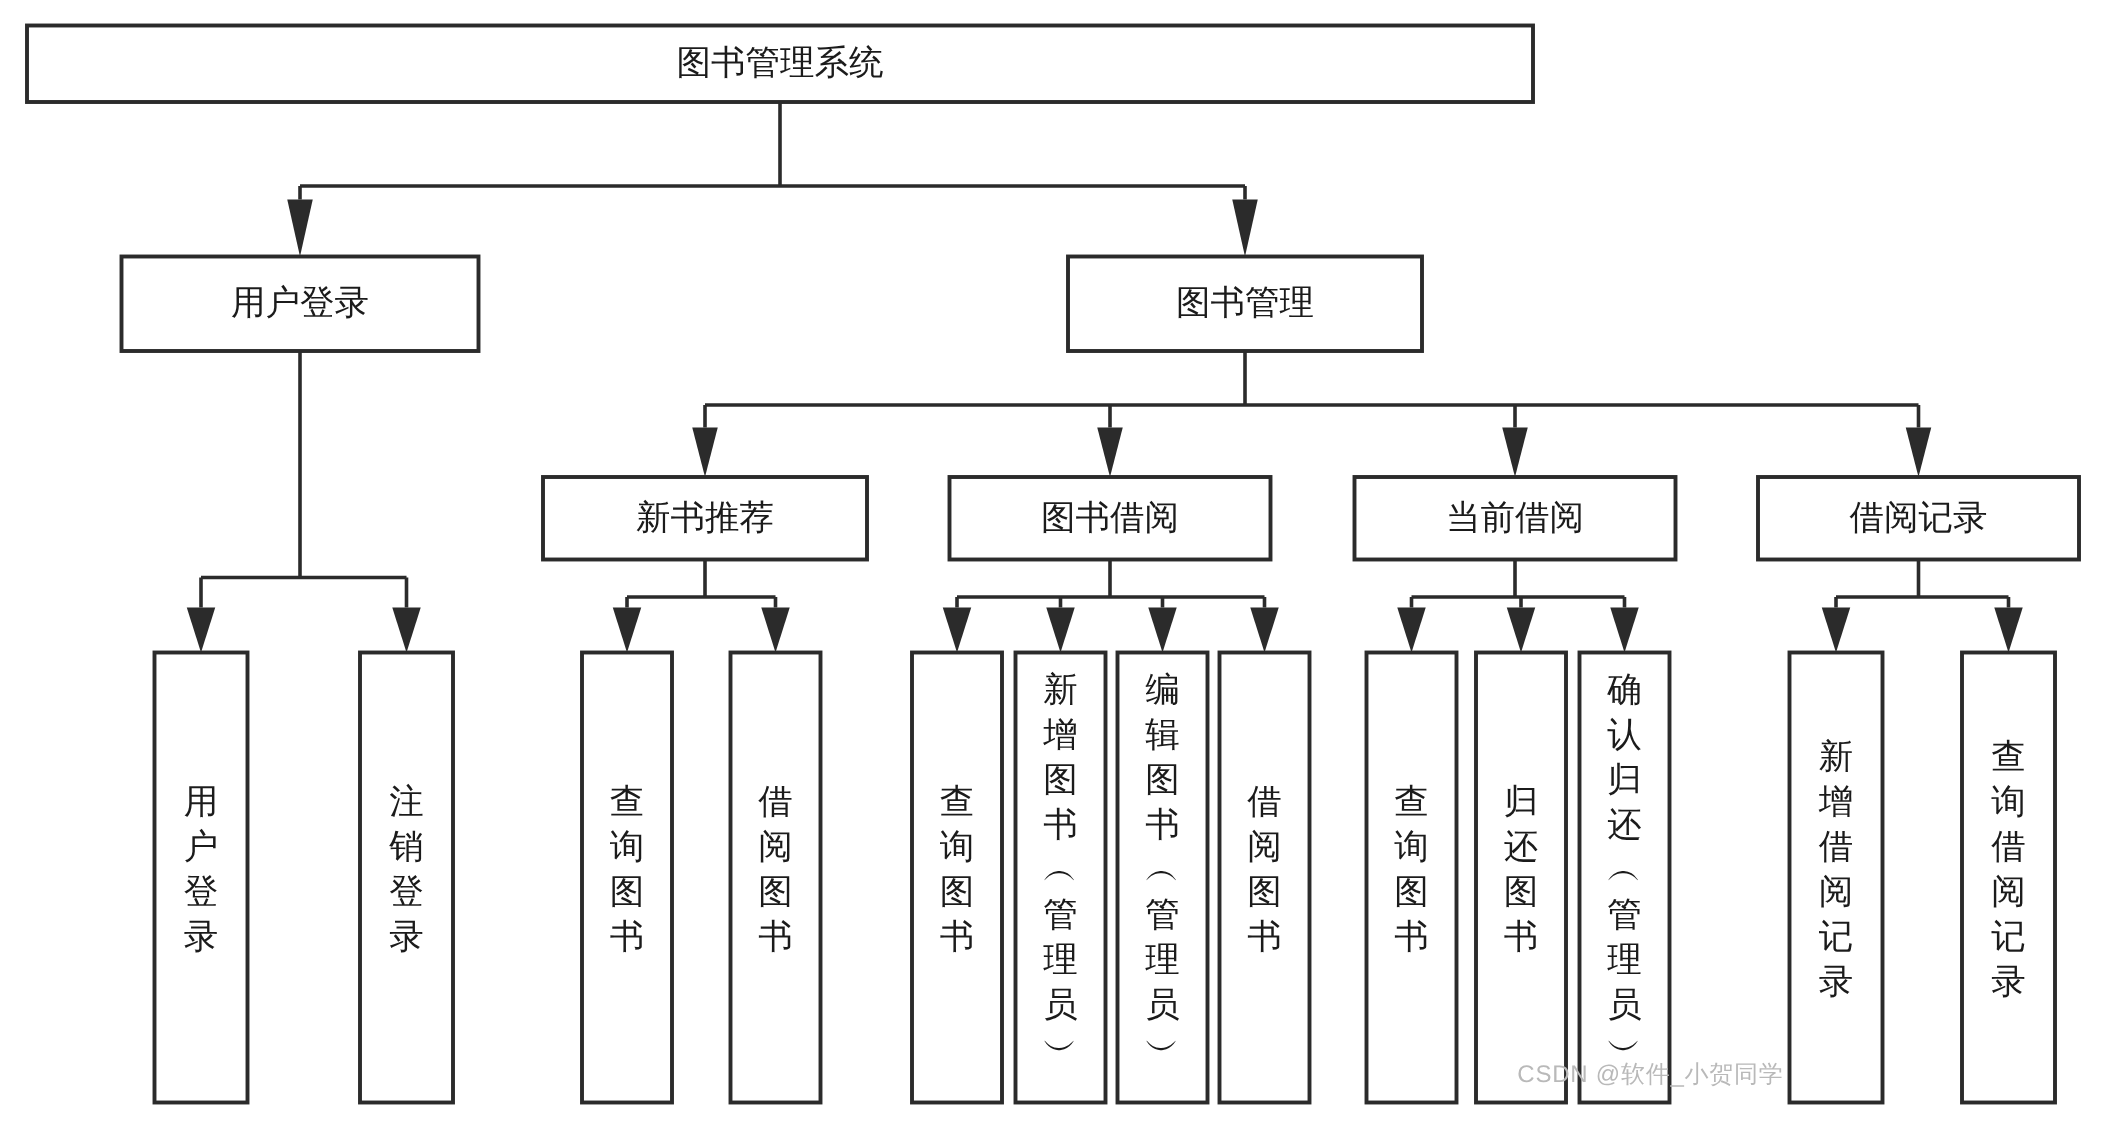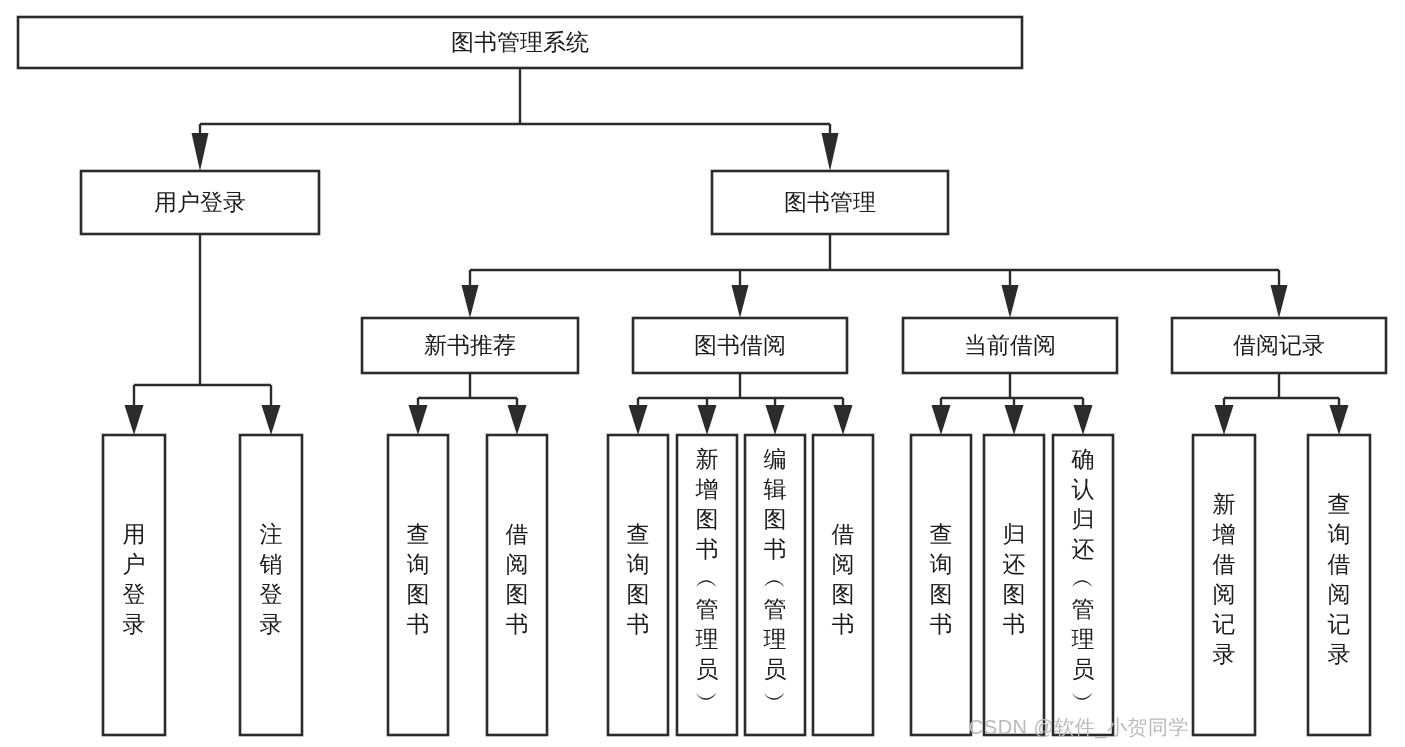--- a/index.html
+++ b/index.html
@@ -48,23 +48,23 @@
     stroke-width: 2.4;
     fill: none;
   }
   .arrow-head {
     fill: #2b2b2b;
     stroke: none;
   }
   .watermark {
     position: absolute;
     right: 10px;
-    bottom: 6px;
-    font-family: "Liberation Sans", "DejaVu Sans", sans-serif;
-    font-size: 20px;
+    bottom: 20px;
+    font-family: "Liberation Sans", "DejaVu Sans", sans-serif;
+    font-size: 16px;
     color: #b9b9b9;
     letter-spacing: 0.5px;
     white-space: nowrap;
     user-select: none;
   }
 </style>
 </head>
 <body>
 
 <div id="diagram-root">

